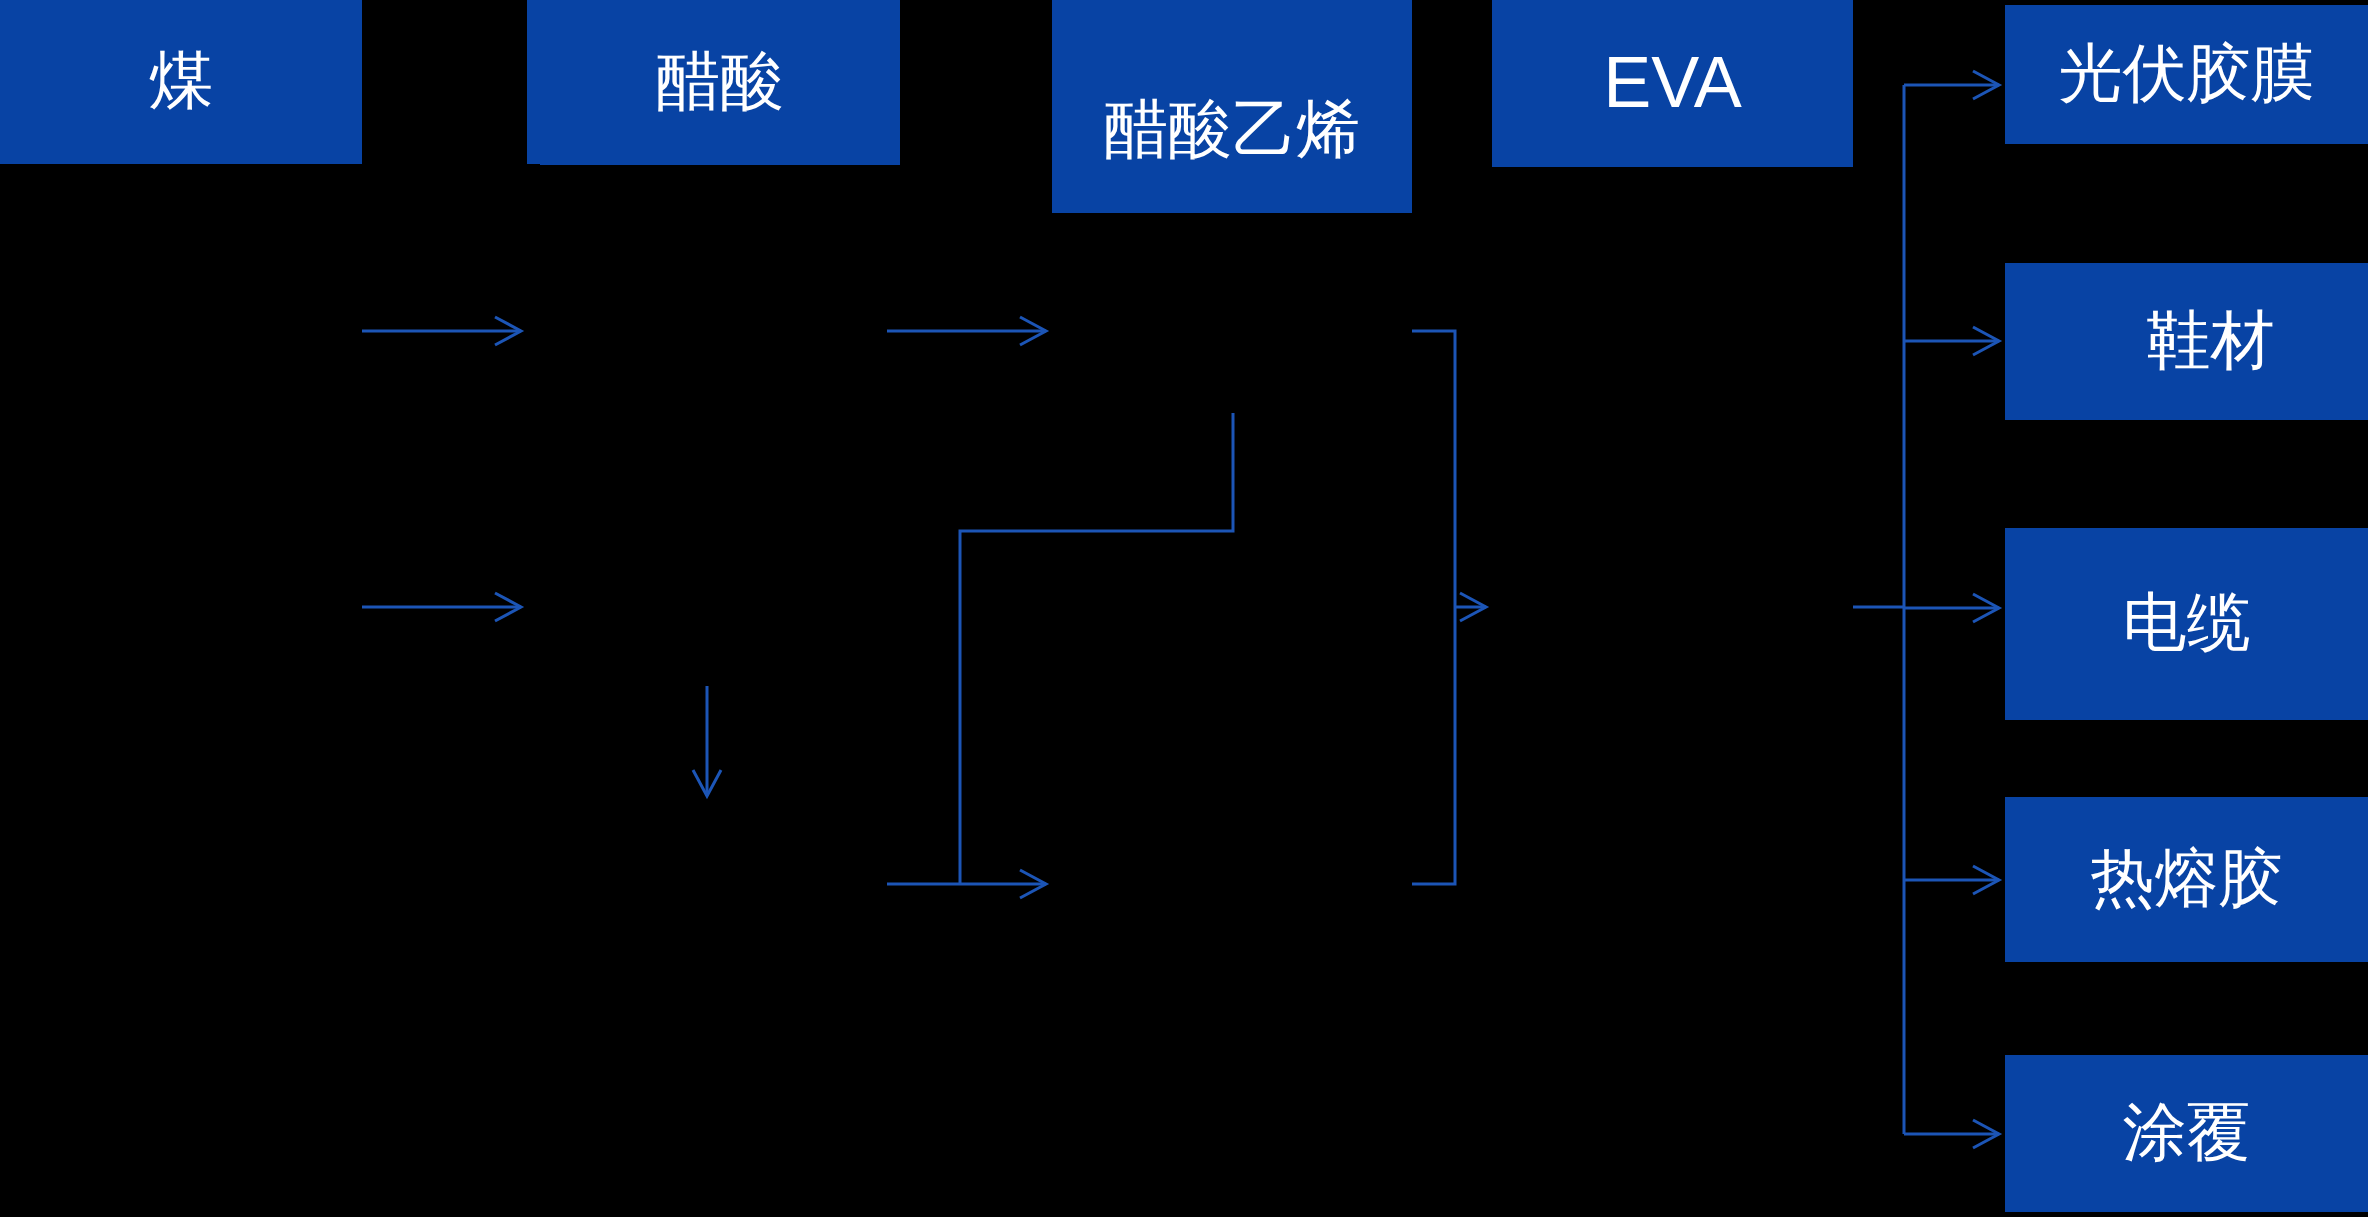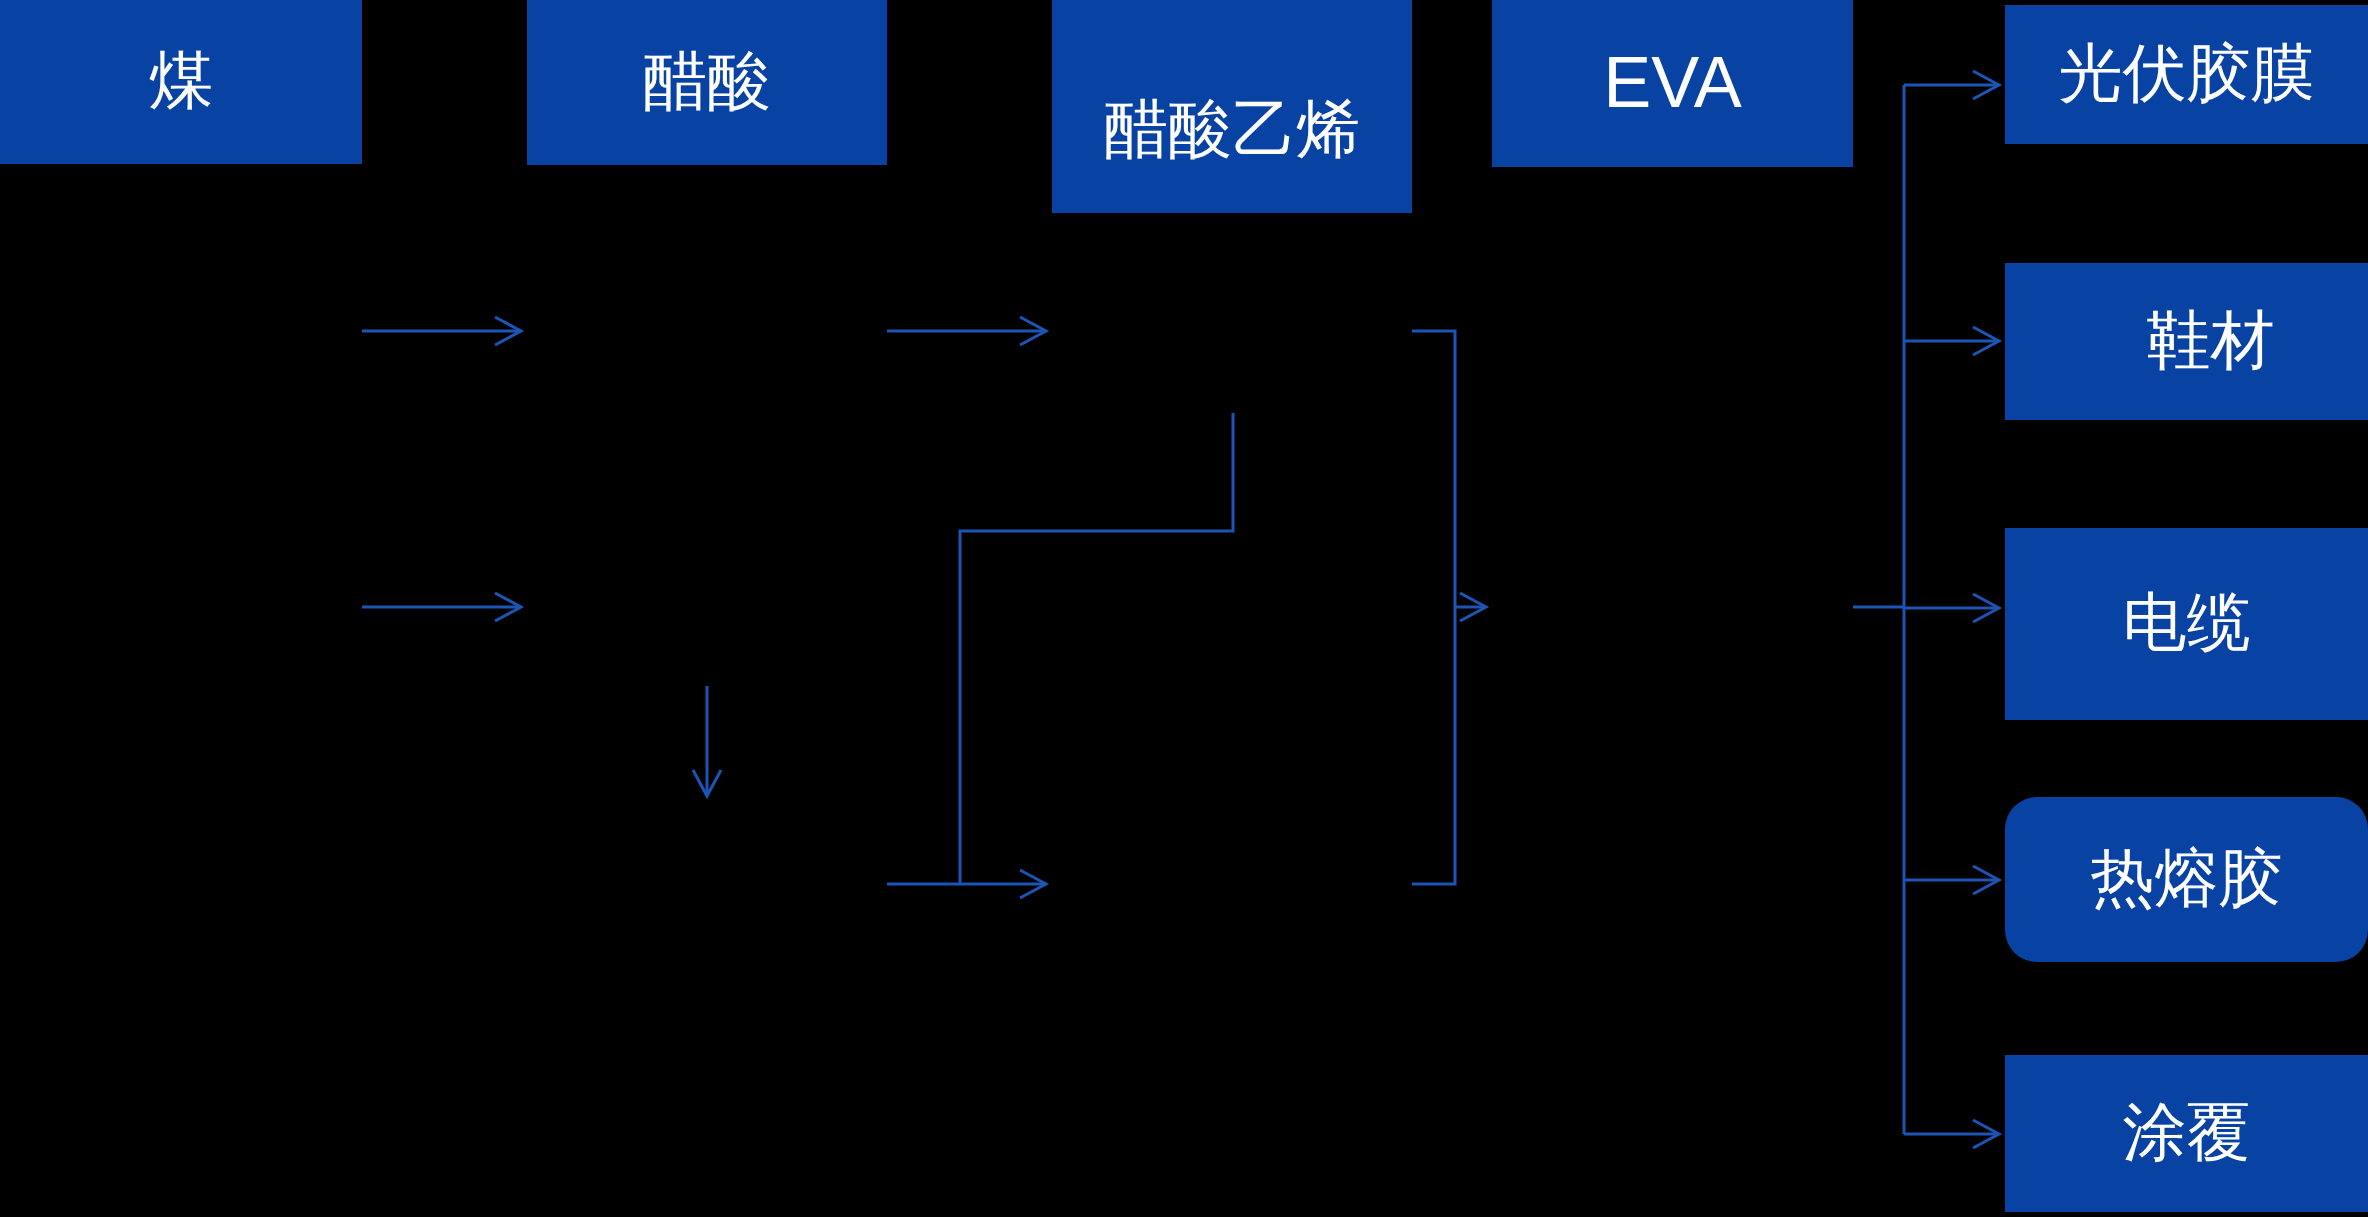--- a/index.html
+++ b/index.html
@@ -29,28 +29,28 @@
     line-height:1;
     white-space:nowrap;
   }
   .node .lbl{transform:translateY(-2px);}
   .node-eva{font-size:72px;}
   
   #n-crude-oil      {left:0;    top:249; width:362px; height:164px;}
   #n-coal           {left:0;    top:525; width:362px; height:164px;}
   #n-naphtha        {left:527px;top:249; width:360px; height:164px;}
   #n-methanol       {left:527px;top:525; width:360px; height:164px;}
-  #n-acetic-acid    {left:527px;top:802; width:360px; height:165px;text-align:center;}
+  #n-acetic-acid    {left:540px;top:802; width:360px; height:165px;text-align:center;}
   #n-ethylene       {left:1052px;top:249;width:360px; height:164px;}
   #n-vinyl-acetate  {left:1052px;top:802;width:360px; height:165px;margin-top:48px;}
   #n-eva            {left:1492px;top:525;width:361px; height:167px;}
   #n-pv-film        {left:2005px;top:5px;  width:363px;height:139px;}
   #n-shoe-material  {left:2005px;top:263px;width:363px;height:157px;padding-left:48px;}
   #n-cable          {left:2005px;top:528px;width:363px;height:192px;justify-content:center;}
-  #n-hot-melt       {left:2005px;top:797px;width:363px;height:165px;border-radius:32px;}
+  #n-hot-melt       {left:2005px;top:797px;width:363px;height:165px;}
   #n-coating        {left:2005px;top:1055px;width:363px;height:157px;text-align:right;}
 </style>
 </head>
 <body>
 
 <div class="stage">
 
   <svg class="connectors" viewBox="0 0 2368 1217" xmlns="http://www.w3.org/2000/svg">
     <defs>
       <marker id="arrow" markerUnits="userSpaceOnUse" markerWidth="34" markerHeight="36" refX="28" refY="16" orient="auto">

